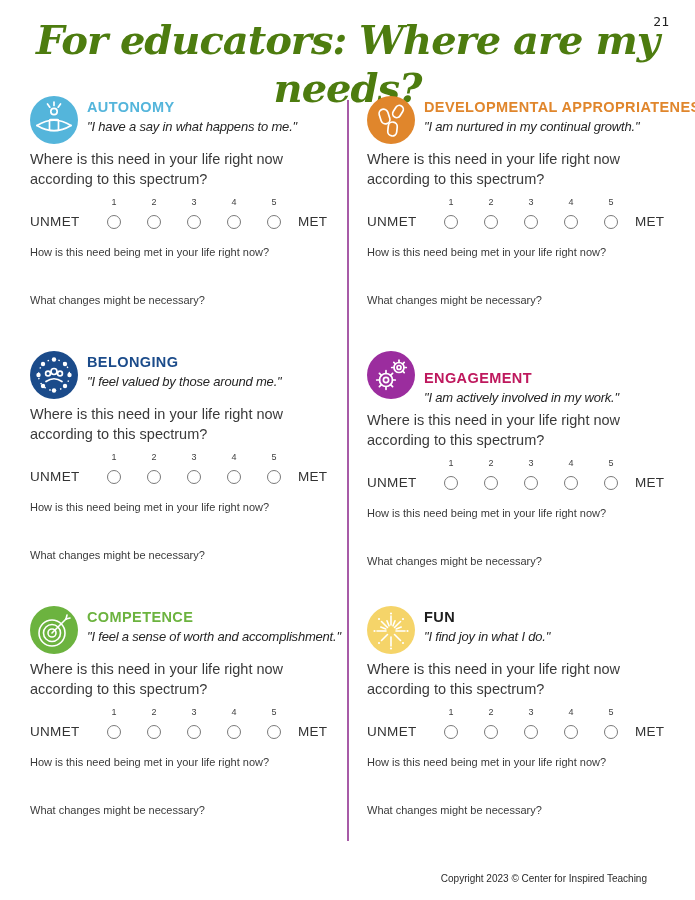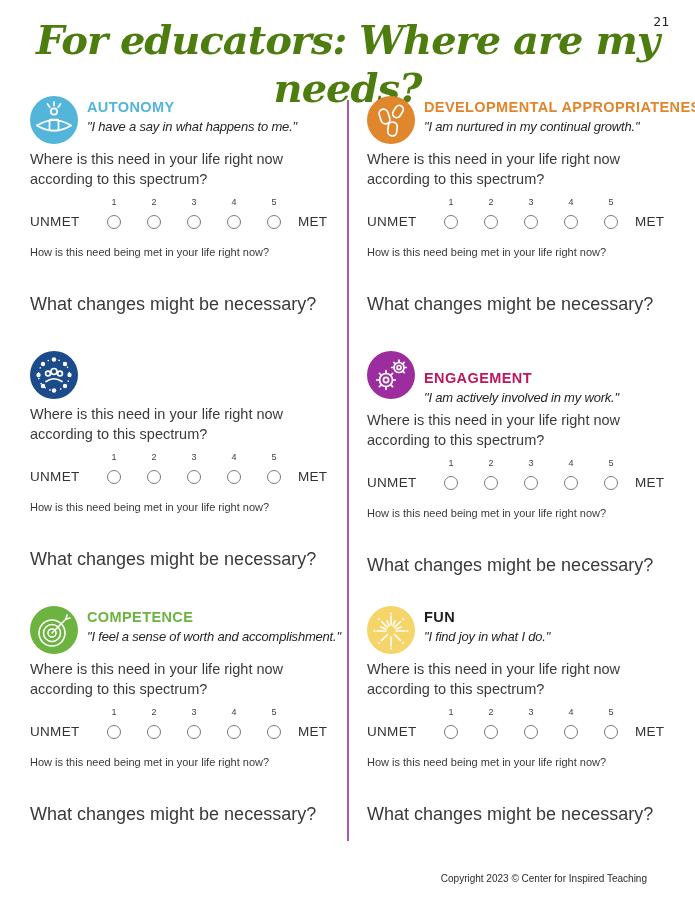--- a/index.html
+++ b/index.html
@@ -48,21 +48,21 @@
   .scale .n1{grid-column:2}.scale .n2{grid-column:3}.scale .n3{grid-column:4}
   .scale .n4{grid-column:5}.scale .n5{grid-column:6}
   .scale .endlabel{grid-row:2;font-size:13.5px;letter-spacing:0.3px;color:#333;}
   .scale .unmet{grid-column:1;}
   .scale .met{grid-column:7;padding-left:4px;}
   .scale .circ{
     grid-row:2;justify-self:center;width:12px;height:12px;
     border:1.4px solid #7a7a7a;border-radius:50%;background:#fff;
   }
   .q-how{margin:17px 0 0;font-size:11px;color:#3a3a3a;white-space:nowrap;}
-  .q-changes{margin:36px 0 0;font-size:18px;color:#3a3a3a;white-space:nowrap;}
+  .q-changes{margin:36px 0 0;font-size:11px;color:#3a3a3a;white-space:nowrap;}
   footer.copyright{
     position:absolute;bottom:16px;right:48px;font-size:10px;color:#2b2b2b;
   }
   svg{display:block;}
 </style>
 </head>
 <body>
 
 <div class="page-number">21</div>
 
@@ -163,20 +163,24 @@
             <circle cx="8.5" cy="24" r="2.2"></circle>
               <circle cx="13" cy="13" r="2.2"></circle>
           </g>
           <g stroke="#fff" fill="none" stroke-width="1.7" stroke-linecap="round">
             <circle cx="24" cy="20.5" r="3"></circle>
             <circle cx="18" cy="22.5" r="2.4"></circle>
             <circle cx="30" cy="22.5" r="2.4"></circle>
             <path d="M16 30.5 Q24 25 32 30.5"></path>
           </g>
         </svg>
+      </div>
+      <div class="head-text">
+        <h2 style="color: rgb(27, 75, 138);">BELONGING</h2>
+        <p class="quote">"I feel valued by those around me."</p>
       </div>
     </div>
     <p class="q-spectrum">Where is this need in your life right now according to this spectrum?</p>
     <div class="scale">
       <span class="num n1">1</span>
       <span class="num n2">2</span>
       <span class="num n3">3</span>
       <span class="num n4">4</span>
       <span class="num n5">5</span>
       <span class="endlabel unmet">UNMET</span>

